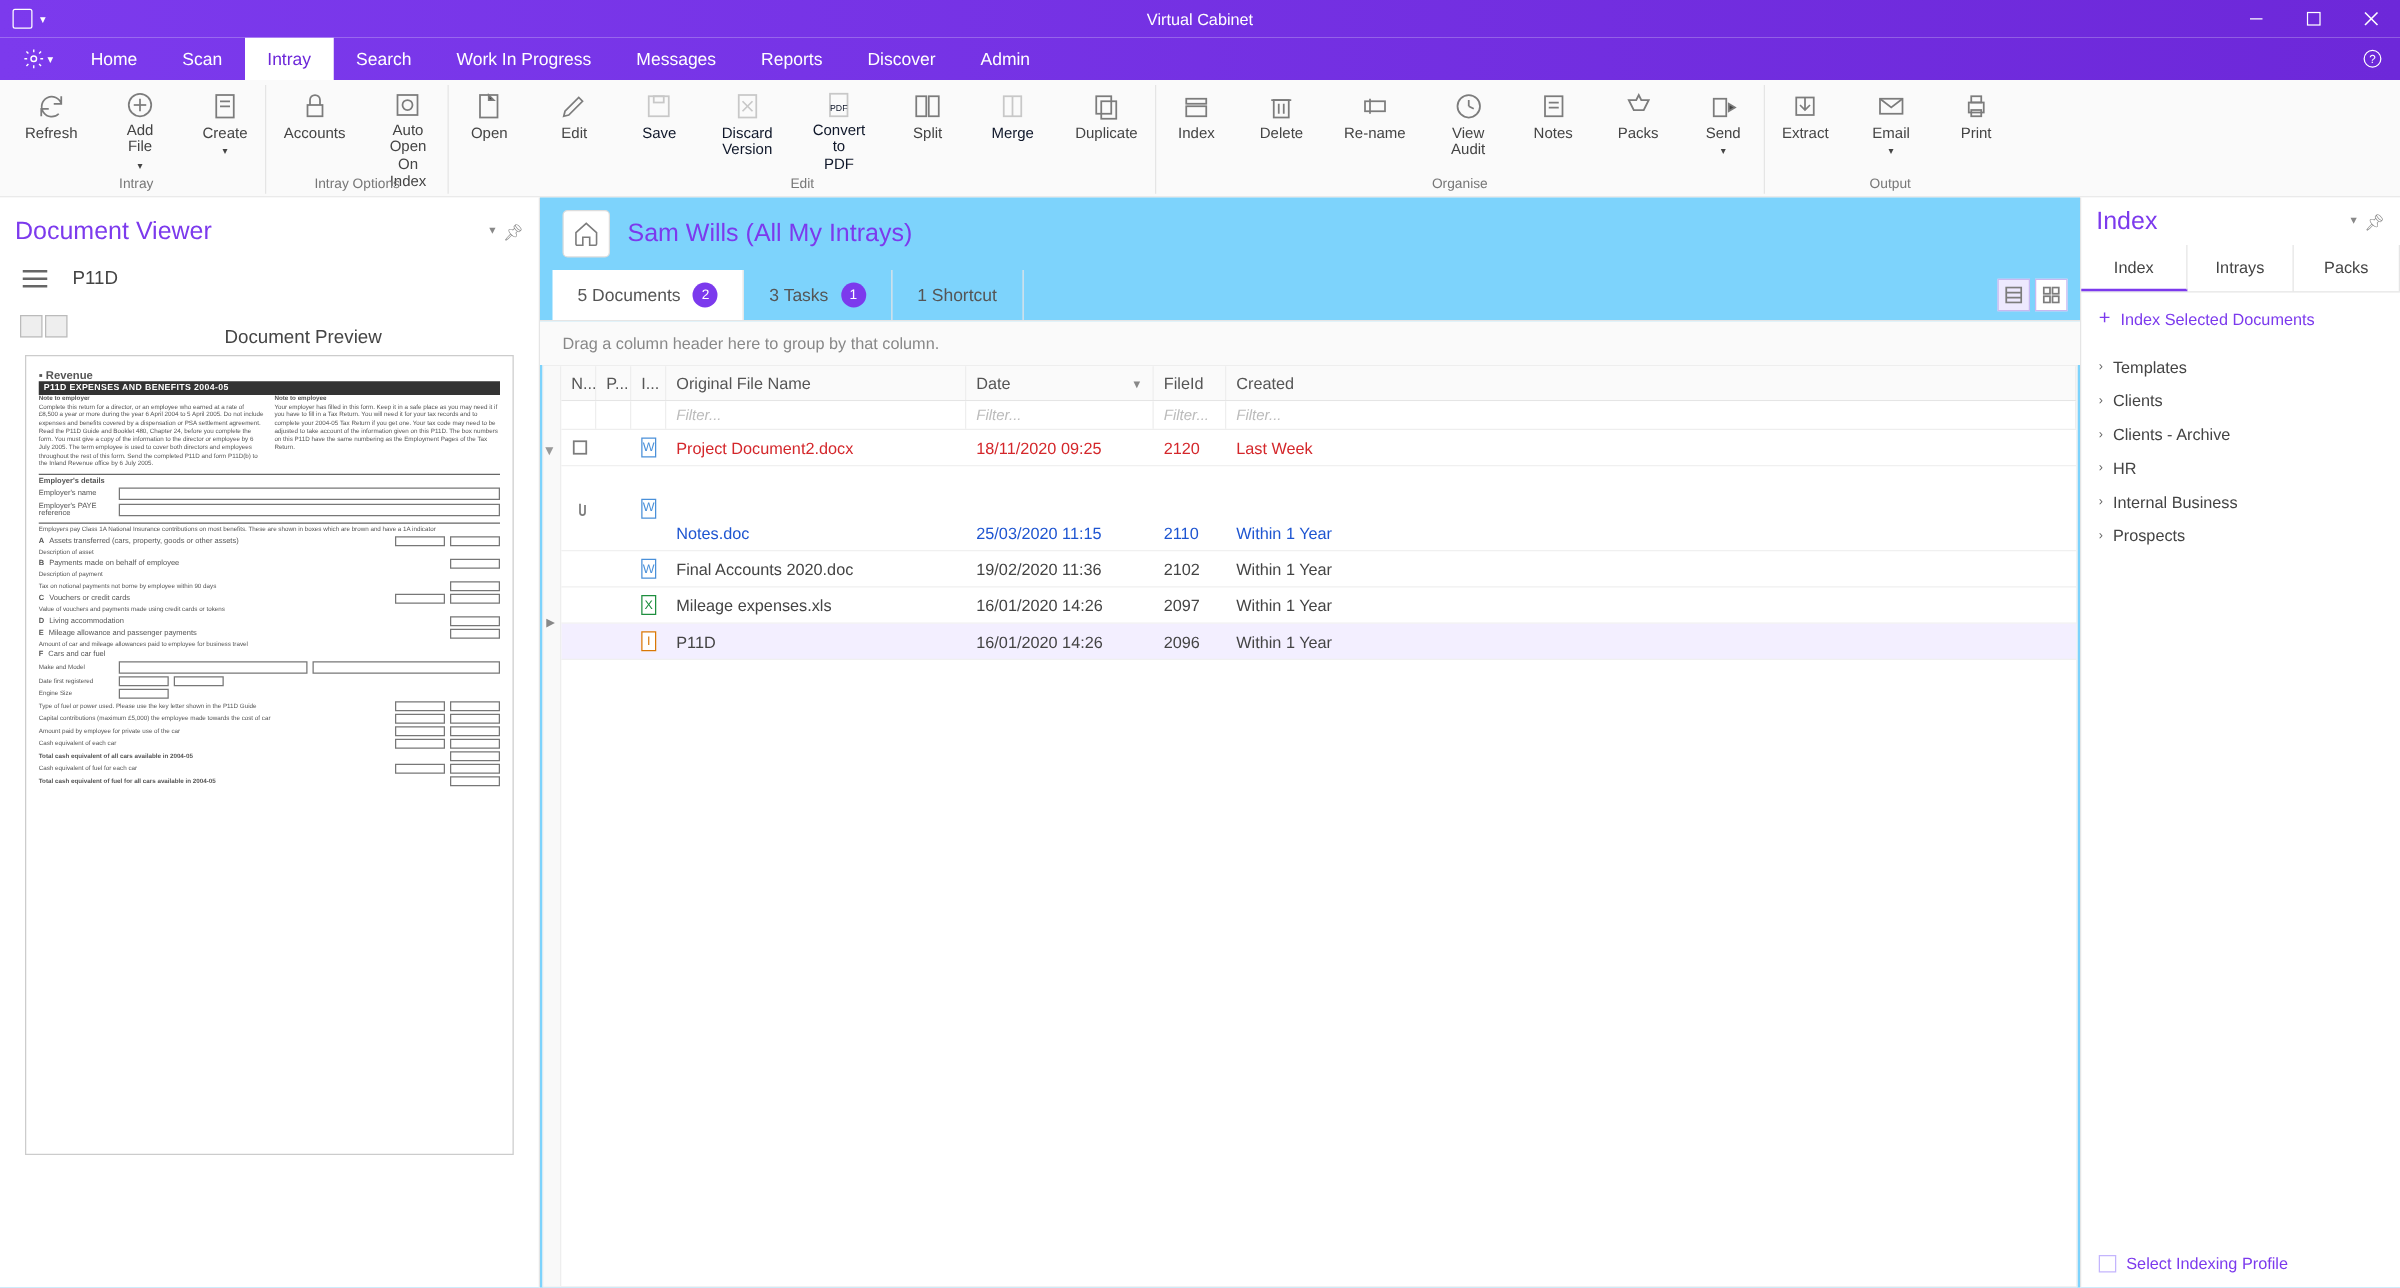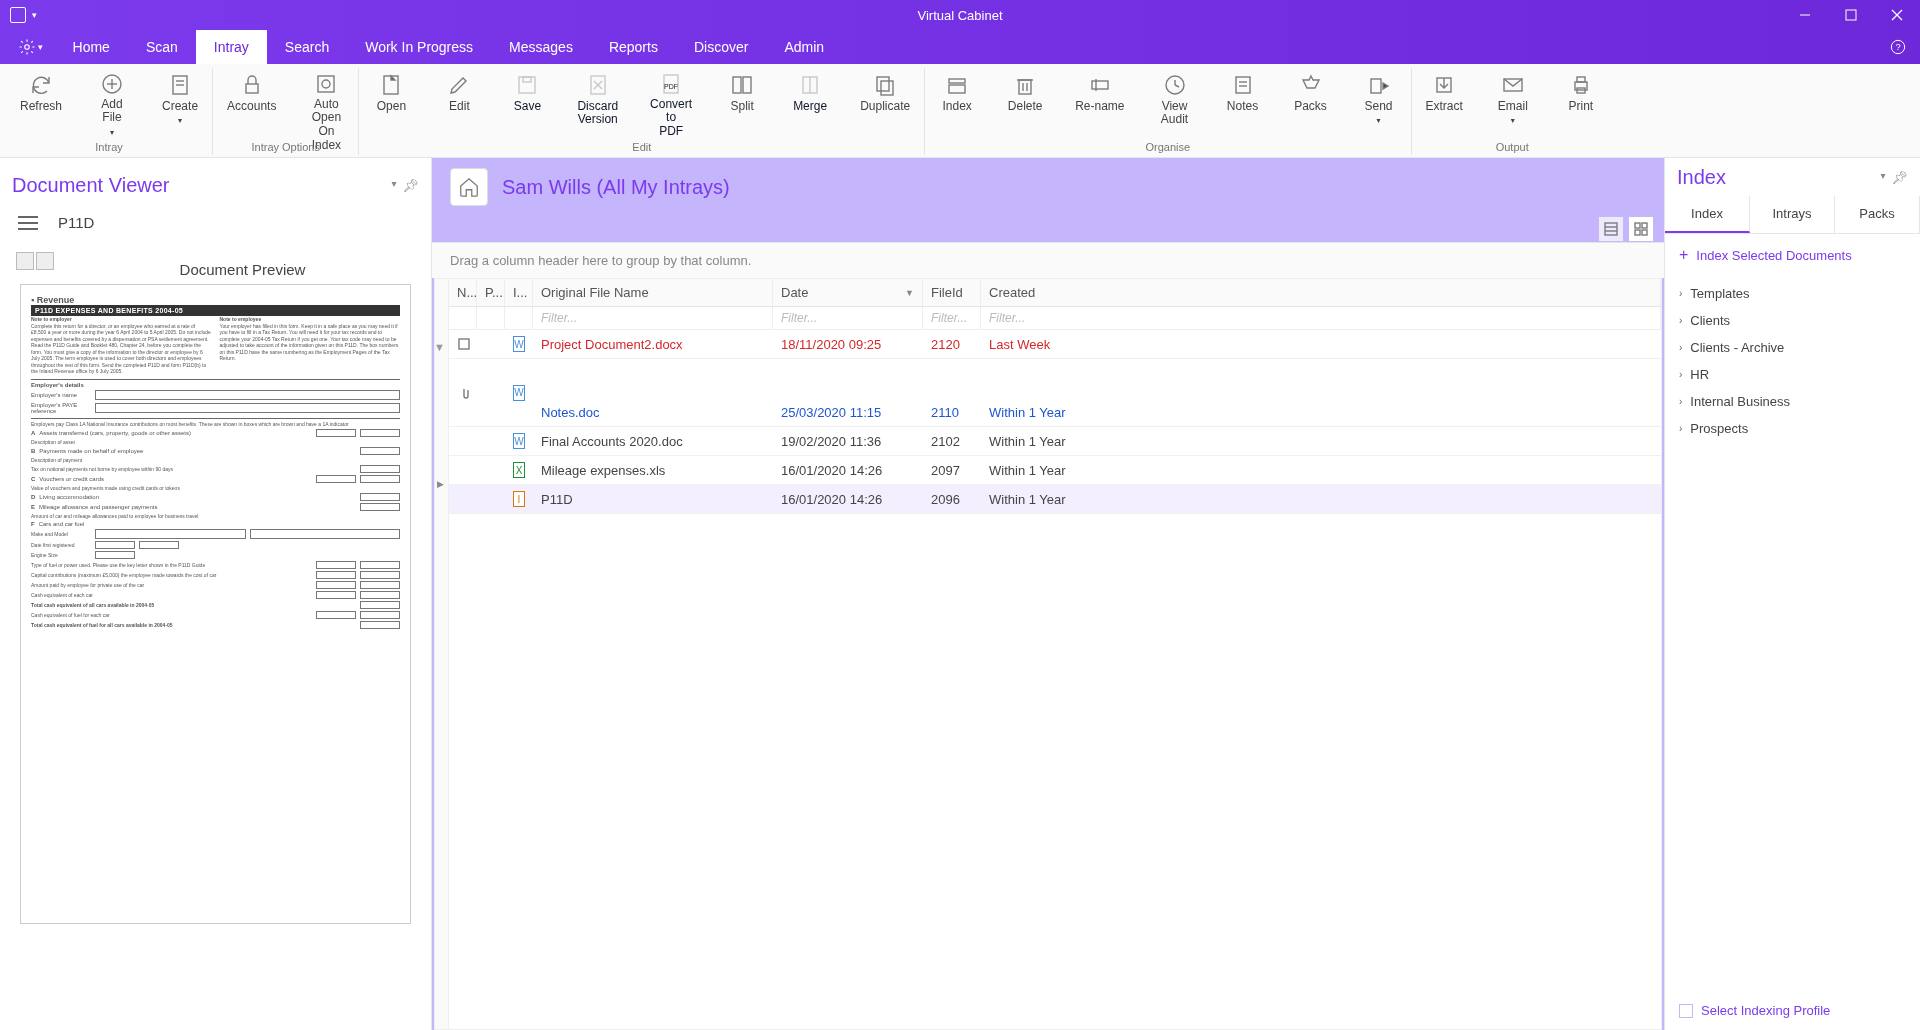--- a/index.html
+++ b/index.html
@@ -30,21 +30,21 @@
 .ribbon-btn .lbl { font-size:12px; line-height:1.15; }
 .ribbon-group-label { font-size:11px; color:#777; padding-bottom:2px; }
 
 svg { display:block; }
 .iconc { stroke:#7c7c7c; fill:none; stroke-width:1.4; }
 .iconc.disabled { stroke:#c8c8c8; }
 
 
 .workarea { display:flex; height: calc(1030px - 30px - 34px - 94px); }
 .panel-left { width:432px; background:#fff; display:flex; flex-direction:column; border-right:1px solid #e5e5e5; padding:8px 0; }
-.panel-center { flex:1; background:#c4b5fd; display:flex; flex-direction:column; }
+.panel-center { flex:1; background:#7dd3fc; display:flex; flex-direction:column; }
 .panel-right { width:256px; background:#fff; border-left:1px solid #e5e5e5; display:flex; flex-direction:column; }
 
 .panel-header { display:flex; align-items:center; justify-content:space-between; padding:0 12px; height:38px; }
 .panel-header .title { color:#7c3aed; font-size:20px; font-weight:400; }
 .panel-header .controls { display:flex; gap:6px; color:#888; }
 
 
 .doc-title-row { display:flex; align-items:center; padding:10px 18px; gap:18px; }
 .hamburger { width:22px; cursor:pointer; }
 .doc-preview-box { background:#fff; margin:4px 8px; display:flex; flex-direction:column; }
@@ -550,20 +550,33 @@
   <div class="panel-center">
     <div class="center-header">
       <div class="home-btn">
         <svg width="22" height="22" viewBox="0 0 24 24" class="iconc">
             <path d="M3 11l9-8 9 8v10a1 1 0 01-1 1h-5v-7h-6v7H4a1 1 0 01-1-1V11z"></path>
           </svg>
       </div>
       <div class="breadcrumb">Sam Wills (All My Intrays)</div>
     </div>
     <div class="center-tabs">
+      <div id="ctabs" style="display:flex;">
+          <div class="ctab active">
+            <span>5 Documents</span>
+            <span class="badge">2</span>
+          </div>
+          <div class="ctab">
+            <span>3 Tasks</span>
+            <span class="badge">1</span>
+          </div>
+          <div class="ctab">
+            <span>1 Shortcut</span>
+          </div>
+        </div>
       <div class="view-toggles">
         <div class="vt active">
             <svg width="14" height="14">
               <rect x="1" y="1" width="12" height="12" class="iconc"></rect>
               <line x1="1" y1="5" x2="13" y2="5" class="iconc"></line>
               <line x1="1" y1="9" x2="13" y2="9" class="iconc"></line>
             </svg>
           </div>
         <div class="vt">
             <svg width="14" height="14">

